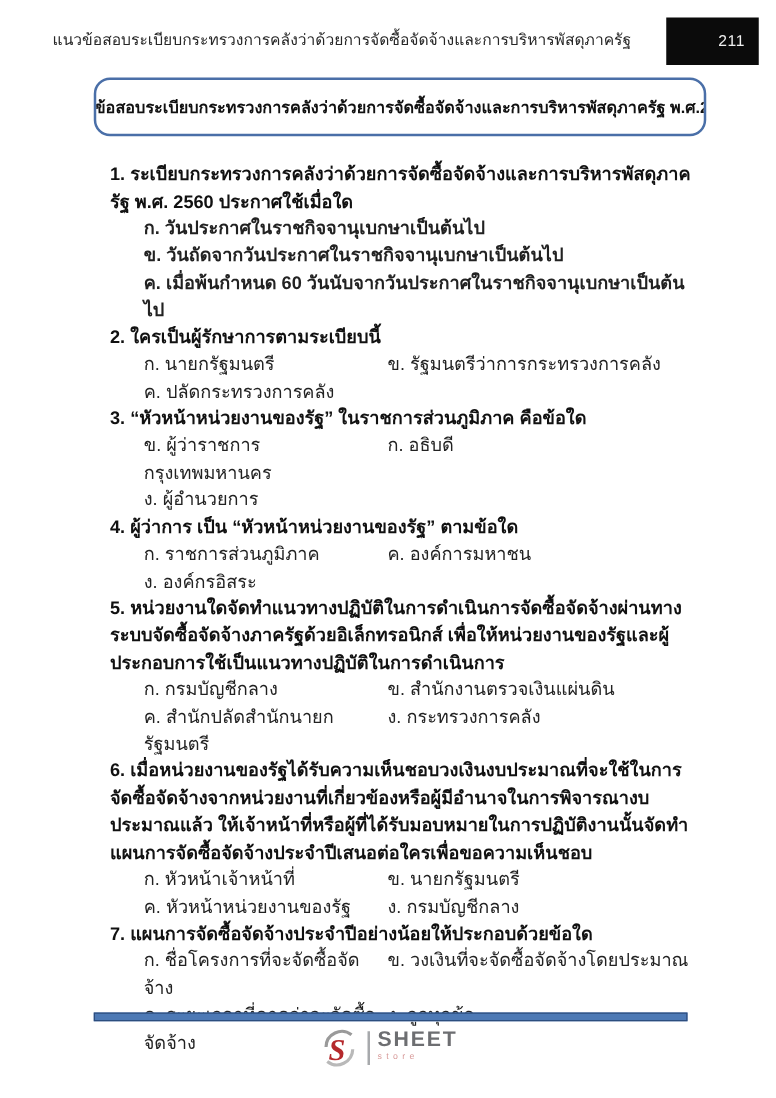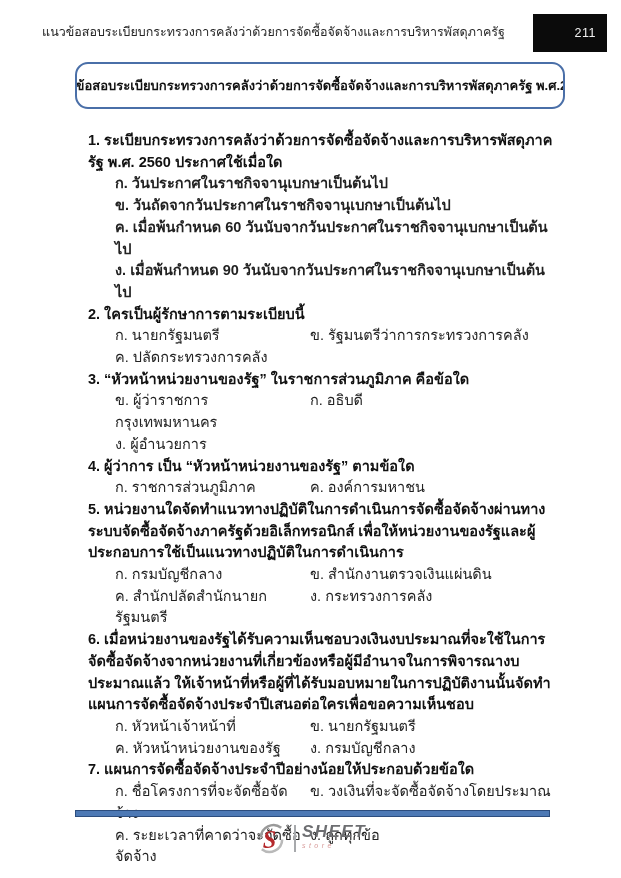--- a/index.html
+++ b/index.html
@@ -51,21 +51,21 @@
   
   .footer-bar {
     position:absolute; top:810px; left:75px; width:475px; height:7px;
     background:#4d79b5; border:1.5px solid #2c4d7e; box-sizing:border-box;
   }
   .logo {
     position:absolute; top:822px; left:0; width:621px;
     display:flex; justify-content:center; align-items:flex-start; gap:6px;
   }
   .logo-divider { width:2px; height:27px; background:#a7a9ac; margin-top:3px; }
-  .logo-textcol { display:flex; flex-direction:column;font-style:italic; }
+  .logo-textcol { display:flex; flex-direction:column; }
   .logo-brand { font-size:17px; font-weight:bold; color:#6d6e71; letter-spacing:1.5px; line-height:19px; }
   .logo-sub { font-size:7px; color:#d79a99; letter-spacing:3.5px; line-height:8px; margin-top:1px; }
 </style>
 </head>
 <body>
 
 <div class="page">
 
   <div class="header-title">แนวข้อสอบระเบียบกระทรวงการคลังว่าด้วยการจัดซื้อจัดจ้างและการบริหารพัสดุภาครัฐ</div>
 
@@ -77,21 +77,20 @@
     <span>แนวข้อสอบระเบียบกระทรวงการคลังว่าด้วยการจัดซื้อจัดจ้างและการบริหารพัสดุภาครัฐ พ.ศ.2560</span>
   </div>
 
   <div class="content">
       <div class="question">
         <div class="q-text">1. ระเบียบกระทรวงการคลังว่าด้วยการจัดซื้อจัดจ้างและการบริหารพัสดุภาครัฐ พ.ศ. 2560 ประกาศใช้เมื่อใด</div>
         <div class="choices stacked">
           <div class="choice">ก. วันประกาศในราชกิจจานุเบกษาเป็นต้นไป</div>
           <div class="choice">ข. วันถัดจากวันประกาศในราชกิจจานุเบกษาเป็นต้นไป</div>
           <div class="choice">ค. เมื่อพ้นกำหนด 60 วันนับจากวันประกาศในราชกิจจานุเบกษาเป็นต้นไป</div>
-          <div class="choice">ง. เมื่อพ้นกำหนด 90 วันนับจากวันประกาศในราชกิจจานุเบกษาเป็นต้นไป</div>
         </div>
       </div>
       <div class="question">
         <div class="q-text">2. ใครเป็นผู้รักษาการตามระเบียบนี้</div>
         <div class="choices cols">
           <div class="choice">ก. นายกรัฐมนตรี</div>
           <div class="choice">ข. รัฐมนตรีว่าการกระทรวงการคลัง</div>
           <div class="choice">ค. ปลัดกระทรวงการคลัง</div>
         </div>
       </div>
@@ -101,20 +100,21 @@
           <div class="choice">ข. ผู้ว่าราชการกรุงเทพมหานคร</div>
           <div class="choice">ก. อธิบดี</div>
           <div class="choice">ง. ผู้อำนวยการ</div>
         </div>
       </div>
       <div class="question">
         <div class="q-text">4. ผู้ว่าการ เป็น “หัวหน้าหน่วยงานของรัฐ” ตามข้อใด</div>
         <div class="choices cols">
           <div class="choice">ก. ราชการส่วนภูมิภาค</div>
           <div class="choice">ค. องค์การมหาชน</div>
+          <div class="choice">ง. องค์กรอิสระ</div>
         </div>
       </div>
       <div class="question">
         <div class="q-text">5. หน่วยงานใดจัดทำแนวทางปฏิบัติในการดำเนินการจัดซื้อจัดจ้างผ่านทางระบบจัดซื้อจัดจ้างภาครัฐด้วยอิเล็กทรอนิกส์ เพื่อให้หน่วยงานของรัฐและผู้ประกอบการใช้เป็นแนวทางปฏิบัติในการดำเนินการ</div>
         <div class="choices cols">
           <div class="choice">ก. กรมบัญชีกลาง</div>
           <div class="choice">ข. สำนักงานตรวจเงินแผ่นดิน</div>
           <div class="choice">ค. สำนักปลัดสำนักนายกรัฐมนตรี</div>
           <div class="choice">ง. กระทรวงการคลัง</div>
         </div>

